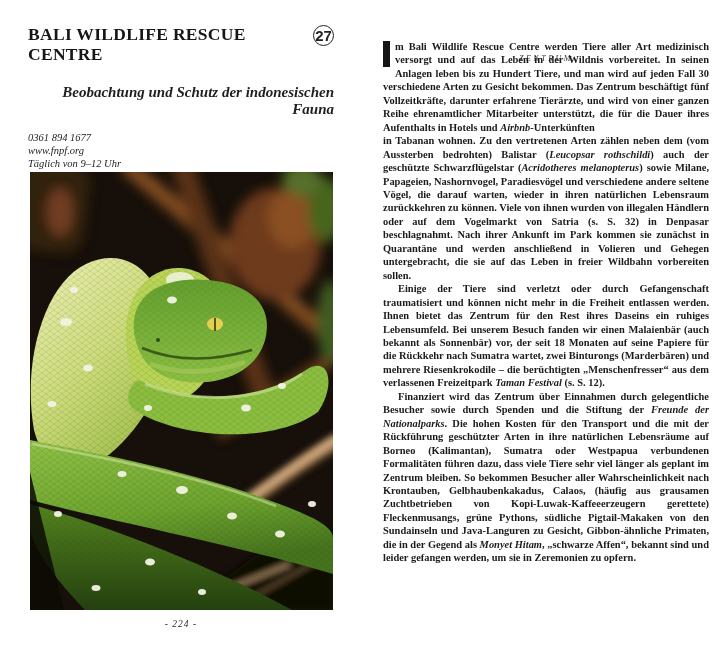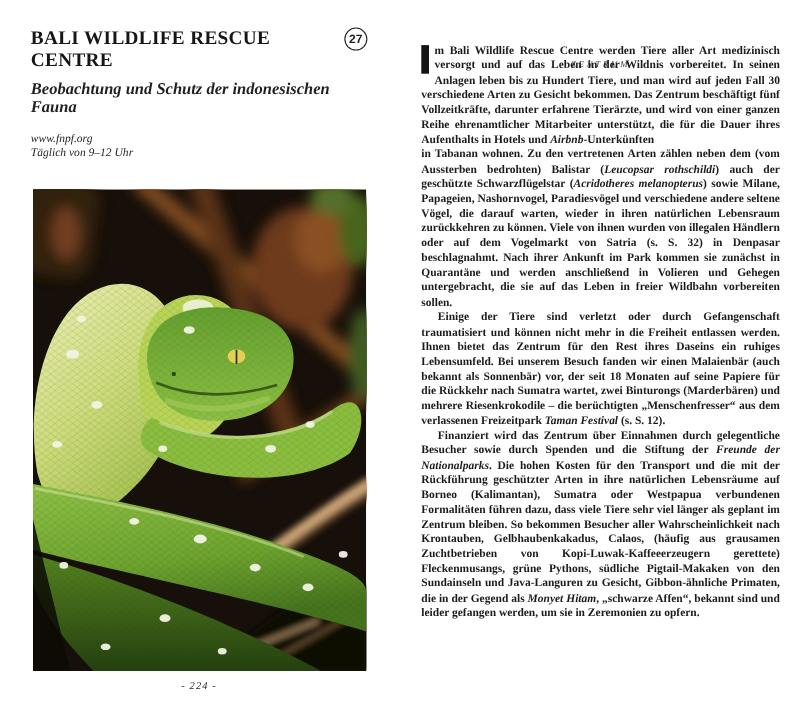--- a/index.html
+++ b/index.html
@@ -7,22 +7,22 @@
        font-family:"Liberation Serif",serif;background:var(--page_bg,#fff);color:var(--ink,#1c1c1c);}
   .spread{position:absolute;inset:0;background:var(--page_bg,#fff);}
 
   
   .left-col{position:absolute;left:28px;top:24px;width:306px;}
   .title-row{display:flex;align-items:flex-start;}
   .title{font-family:Liberation Serif, serif;font-weight:700;font-size:17.5px;
          line-height:1.15;letter-spacing:.3px;color:#161616;}
   .badge{flex:0 0 auto;margin-left:9px;margin-top:1px;width:19px;height:19px;border:1.6px solid #222;
          border-radius:50%;display:flex;align-items:center;justify-content:center;
-         font-family:"Liberation Sans",sans-serif;font-weight:700;font-size:11px;color:#222;}
-  .subtitle{margin-top:9px;font-style:italic;font-weight:600;font-size:15px;color:#1f1f1f;}
+         font-family:"Liberation Sans",sans-serif;font-weight:700;font-size:15px;color:#222;}
+  .subtitle{margin-top:20px;font-style:italic;font-weight:600;font-size:15px;color:#1f1f1f;text-align:right;}
   .address{margin-top:13px;font-style:italic;font-size:10.5px;line-height:13px;color:#232323;}
 
   .photo{position:absolute;left:30px;top:172px;width:303px;height:438px;overflow:hidden;}
   .photo svg{display:block;width:100%;height:100%;}
 
   .folio{position:absolute;top:619px;font-style:italic;font-size:9.5px;letter-spacing:1px;
          color:#2a2a2a;text-align:center;}
   .folio.left{left:28px;width:306px;}
   .folio.right{left:383px;width:326px;}
 
@@ -43,20 +43,21 @@
 
 <div class="spread">
 
   <div class="left-col">
     <div class="title-row">
       <div class="title">BALI WILDLIFE RESCUE CENTRE</div>
       <div class="badge">27</div>
     </div>
     <div class="subtitle">Beobachtung und Schutz der indonesischen Fauna</div>
     <div class="address">
+        <div>0361 894 1677</div>
         <div>www.fnpf.org</div>
         <div>Täglich von 9–12 Uhr</div>
       </div>
   </div>
 
   <div class="photo">
     <svg viewBox="0 0 303 438" preserveAspectRatio="none">
       <defs>
         <filter id="b6" x="-30%" y="-30%" width="160%" height="160%">
             <feGaussianBlur stdDeviation="6"></feGaussianBlur>

